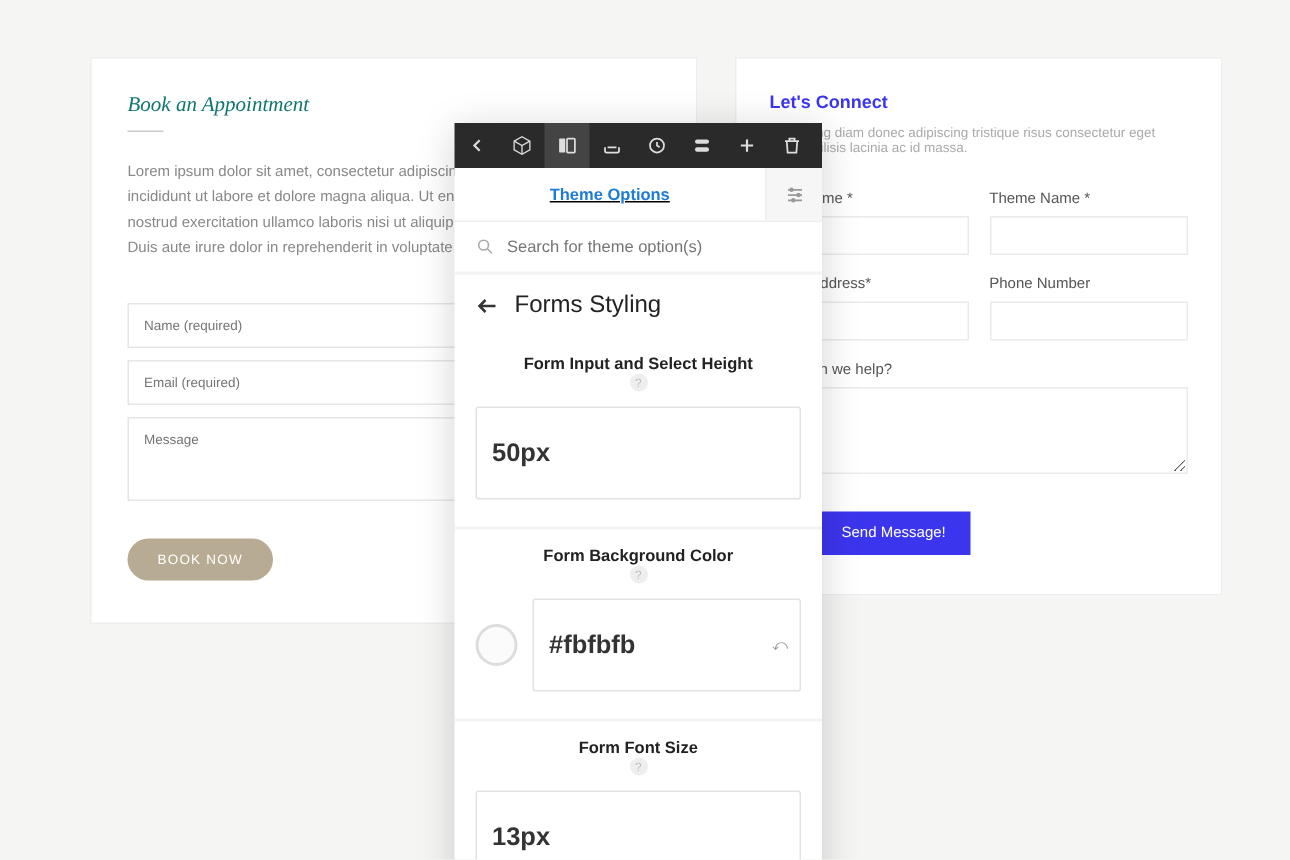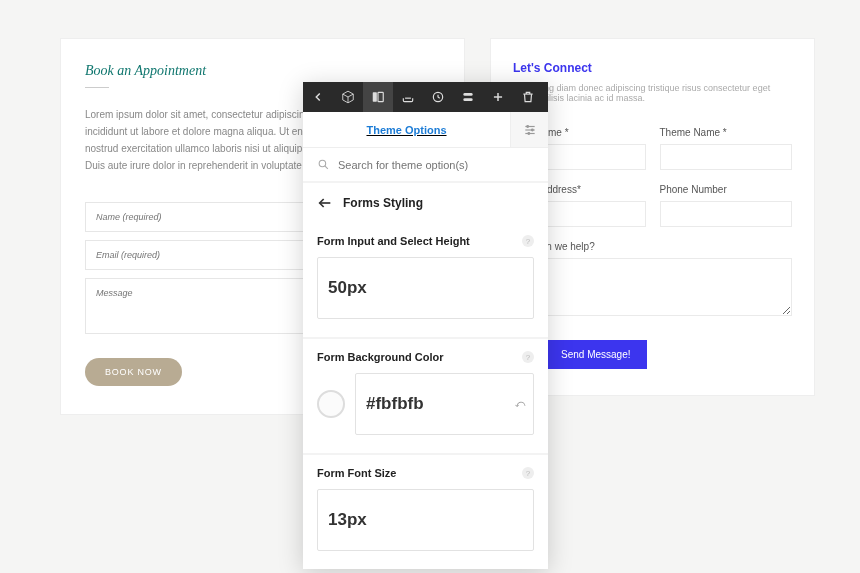--- a/index.html
+++ b/index.html
@@ -43,21 +43,20 @@
   }
   .left-form input, .left-form textarea {
     width: 100%;
     border: 1px solid #e6e6e6;
     background: #fff;
     font-size: 9px;
     color: #999;
     padding: 9px 10px;
     margin-bottom: 8px;
     font-family: inherit;
-    font-style: italic;
   }
   .left-form textarea { height: 56px; resize: none; }
   .left-btn {
     background: #b8ab93;
     color: #fff;
     border: none;
     border-radius: 16px;
     font-size: 9px;
     letter-spacing: 0.8px;
     padding: 9px 20px;
@@ -186,30 +185,31 @@
     color: #888;
     width: 100%;
   }
   .section-head {
     display: flex;
     align-items: center;
     padding: 12px 14px;
   }
   .back-arrow { width: 16px; height: 16px; margin-right: 10px; cursor: pointer; color:#333;}
   .section-title {
-    font-size: 12px;
-    font-weight: 700;
+    font-size: 16px;
+    font-weight: 400;
     color: #222;
   }
   .option-block { padding: 12px 14px 18px; border-bottom: 2px solid #f3f3f3; }
   .option-head {
     display: flex;
     justify-content: space-between;
     align-items: center;
     margin-bottom: 10px;
+    flex-direction: column;
   }
   .option-label { font-size: 11px; font-weight: 700; color: #222; }
   .help-dot {
     width: 12px; height: 12px; border-radius: 50%;
     background: #eee; color: #bbb;
     font-size: 8px; display: flex; align-items: center; justify-content: center;
     cursor: pointer;
   }
   .option-input {
     width: 100%;

